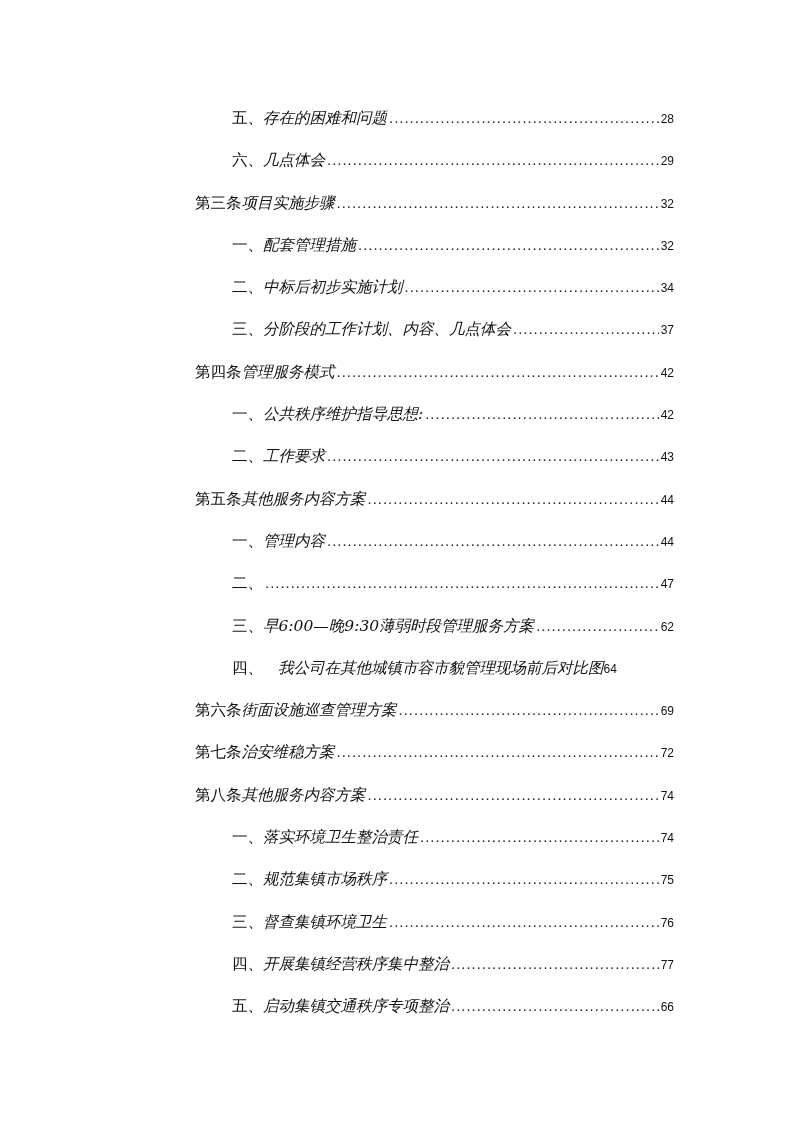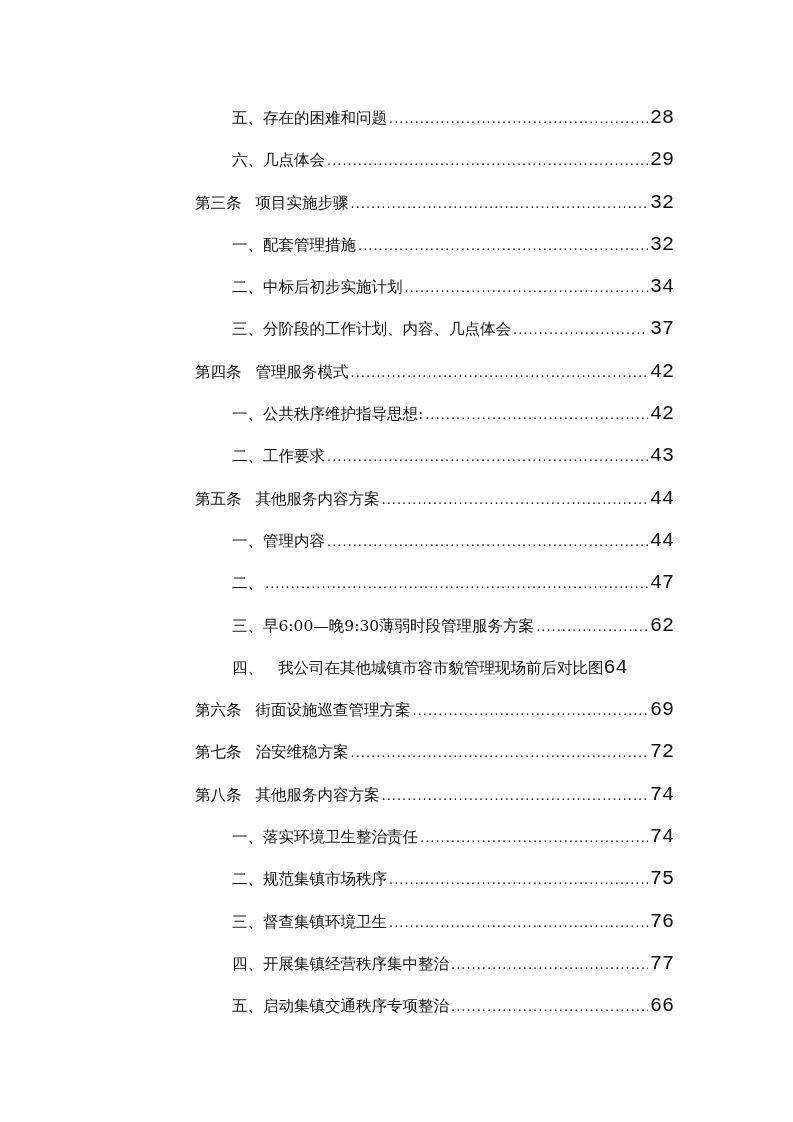--- a/index.html
+++ b/index.html
@@ -3,27 +3,27 @@
 <meta charset="utf-8">
 <style>
   html, body { margin: 0; padding: 0; background: #ffffff; }
   body { width: 793px; height: 1122px; position: relative; overflow: hidden;
          font-family: "DejaVu Serif", "Liberation Serif", serif; color: #111; }
   .toc { position: absolute; left: 195px; top: 104px; width: 479px; }
   .toc-row { display: flex; align-items: baseline; height: 42.3px; font-size: 15.5px; line-height: 28px; white-space: nowrap; }
   .toc-row.level-2 { padding-left: 37px; }
   .num { display: inline-block; }
   .level-2 .num { width: 46px; }
-  .level-1 .num { margin-right: 14px; }
-  .title { flex: 0 0 auto; }
+  .level-1 .num { margin-right: 0; }
+  .title { flex: 0 0 auto; font-style: italic; }
   .leader { flex: 1 1 auto; overflow: hidden; margin: 0 2px; color: #222; letter-spacing: 1px; font-size: 13px; }
   .leader::before { content: "................................................................................................................................................"; }
   .leader.none { flex: 0 0 0; margin: 0; }
   .leader.none::before { content: ""; }
-  .page { flex: 0 0 auto; font-family: Liberation Mono, monospace; font-size: 20px; }
+  .page { flex: 0 0 auto; font-family: Liberation Sans, sans-serif; font-size: 12px; }
 </style>
 </head>
 <body>
 
 <div class="toc" id="toc">
     <div class="toc-row level-2">
     <span class="num">五、</span>
     <span class="title">存在的困难和问题</span>
     <span class="leader"></span>
     <span class="page">28</span>

